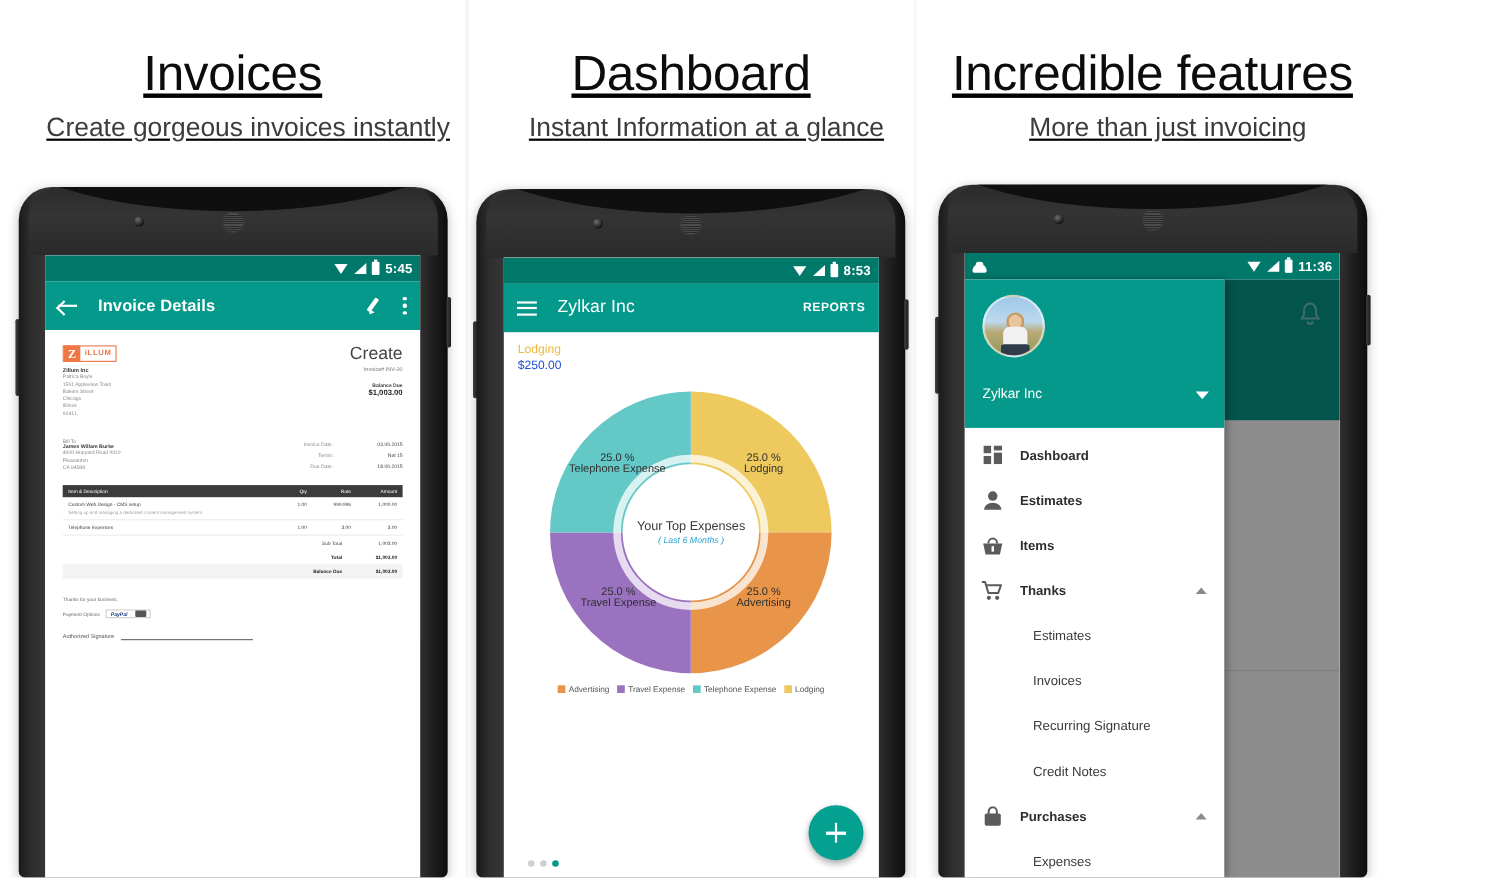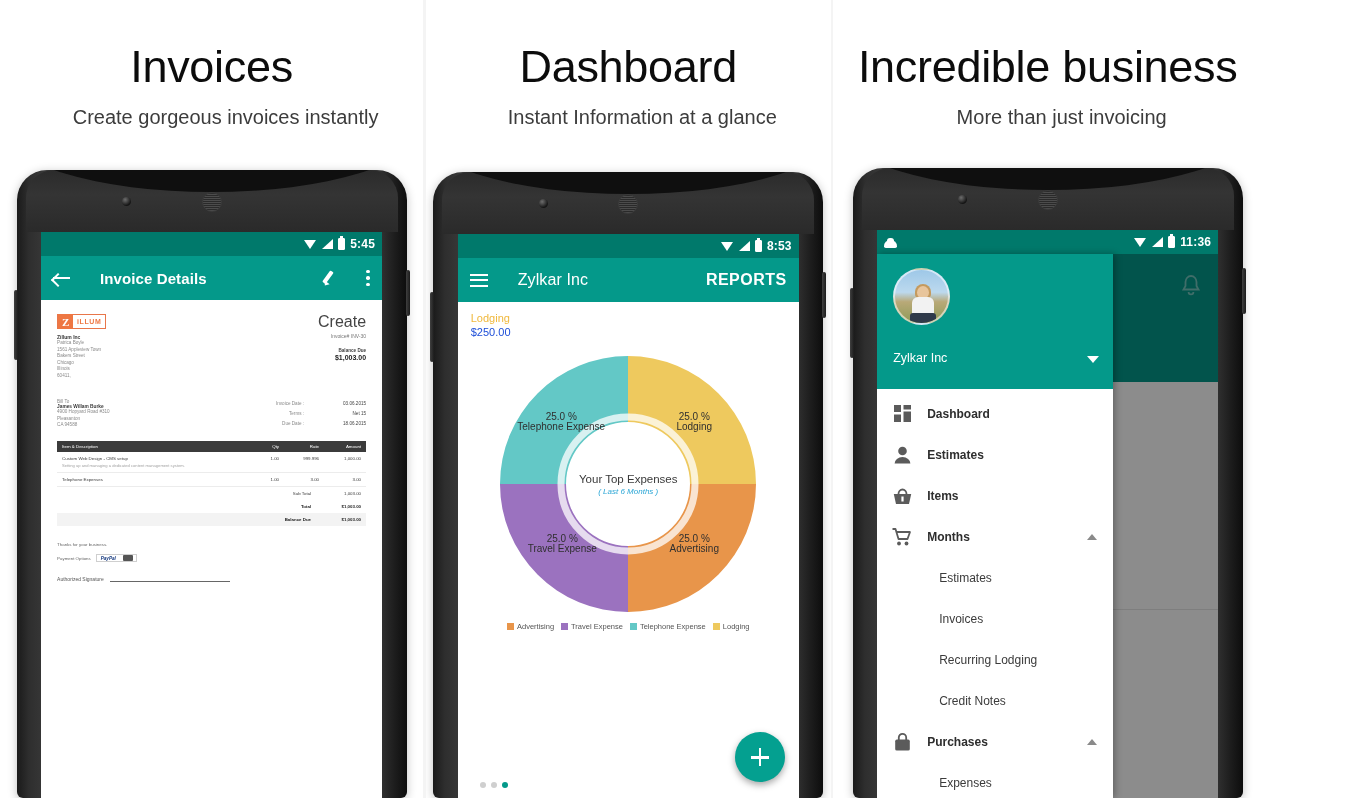--- a/index.html
+++ b/index.html
@@ -2,35 +2,35 @@
 <html><head>
 <meta charset="utf-8">
 <style>
   * { box-sizing: border-box; margin: 0; padding: 0; }
   html, body {
     width: 1363px; height: 798px;
     background: #ffffff;
     font-family: "Liberation Sans", sans-serif;
     overflow: hidden;
   }
-  .screens { display: flex; width: 1262px; height: 798px; background: #fafafa; }
+  .screens { display: flex; width: 1262px; height: 798px; background: #fafafa; text-decoration: underline; }
   .panel { position: relative; height: 798px; background: #ffffff; overflow: hidden; }
   .panel.p1 { width: 459px; }
   .panel.p2 { width: 439px; }
   .panel.p3 { width: 465px; }
   .divider { width: 3px; height: 798px; background: #f4f4f4; }
 
   .caption { text-align: center; padding-top: 40px; }
   .caption h1 {
     font-weight: 400; color: #0c0c0c; letter-spacing: -0.3px;
     font-size: 45px; line-height: 54px;
   }
   .caption .sub {
     font-weight: 400; color: #3c3c3c;
-    font-size: 20px; line-height: 26px; margin-top: 10px; padding-left: 28px;
+    font-size: 24px; line-height: 26px; margin-top: 10px; padding-left: 28px;
   }
 
   
   .phone { position: absolute; left: 50%; transform: translateX(-50%); }
   .phone-body {
     position: relative;
     background: linear-gradient(90deg,#1a1a1a 0%,#2e2e2e 3%,#3a3a3a 8%,#303030 50%,#383838 92%,#1c1c1c 97%,#0d0d0d 100%);
     border-radius: 30px 30px 6px 6px;
     box-shadow: 0 2px 10px rgba(0,0,0,0.25);
     padding: 0;
@@ -92,21 +92,21 @@
   }
   .droid:after {
     content:""; position:absolute; left:3px; top:1px; width:7px; height:3px;
     background:#fff; border-radius: 4px 4px 0 0;
     box-shadow: -4px -1px 0 -2px #fff, 4px -1px 0 -2px #fff;
   }
 
   
   .appbar {
     display: flex; align-items: center; color: #fff;
-    padding: 0 12px; gap: 30px;
+    padding: 0 12px; gap: 19px;
   }
   .appbar .title { font-size: 15px; font-weight: 700; letter-spacing: 0.1px; }
   .appbar .spacer { margin-left: auto; }
   .ico-back { width: 17px; height: 14px; position: relative; }
   .ico-back:before {
     content:""; position:absolute; left:0; top:6px; width:17px; height:2px; background:#fff;
   }
   .ico-back:after {
     content:""; position:absolute; left:0; top:3.5px; width:8px; height:8px;
     border-left:2px solid #fff; border-bottom:2px solid #fff; transform: rotate(45deg);
@@ -120,21 +120,21 @@
     background:#fff; transform: rotate(36deg); border-radius:1px;
   }
   .ico-pencil:after {
     content:""; position:absolute; left:3px; top:12px; width:0; height:0;
     border-left:3px solid transparent; border-right:3px solid transparent; border-top:4px solid #fff;
     transform: rotate(36deg);
   }
   .ico-dots { width: 4px; }
   .ico-dots i { display:block; width:3.5px; height:3.5px; border-radius:50%; background:#fff; margin-bottom:3px; }
   .ico-dots i:last-child { margin-bottom:0; }
-  .reports { font-size: 16px; font-weight: 700; letter-spacing: 0.5px; padding-left: 41px; }
+  .reports { font-size: 11px; font-weight: 700; letter-spacing: 0.5px; padding-left: 41px; }
 
   
   .doc { background:#fff; padding: 14px 16px 0 16px; font-size: 4.6px; color: #3b3b3b; }
   .doc .row { display:flex; justify-content: space-between; align-items: flex-start; }
   .logo {
     display: inline-flex; align-items: center; border: 1px solid #e8764a;
     height: 15px; background: #fff;
   }
   .logo .z {
     background: #ee7743; color: #fff; font-weight: 700; font-size: 11px;
@@ -501,21 +501,21 @@
 
         </div>
       </div>
     </div>
   </div>
 
   <div class="divider"></div>
 
   <div class="panel p3">
     <div class="caption">
-      <h1>Incredible business</h1>
+      <h1>Incredible features</h1>
       <div class="sub">More than just invoicing</div>
     </div>
 
     <div class="phone" style="top:168px;">
       <div class="phone-body" style="width:390px; padding:0 9px 0 9px;">
         <div class="btn-side" style="left:-3px; top:120px; height:70px;"></div>
         <div class="btn-side" style="right:-3px; top:100px; height:46px;"></div>
         <div class="phone-top">
           <div class="cam"></div>
           <div class="spk"></div>
@@ -618,32 +618,32 @@
                 </div>
 
                 <div class="d-item">
                   <span class="d-icon">
                     <svg width="20" height="18" viewBox="0 0 20 18">
                         <path d="M0.5 1 h3 l3 10 h9 l2.5 -7 h-13" fill="none" stroke="#5b5b5b" stroke-width="1.8" stroke-linejoin="round"></path>
                         <circle cx="7" cy="15.5" r="1.9" fill="#5b5b5b"></circle>
                         <circle cx="14.5" cy="15.5" r="1.9" fill="#5b5b5b"></circle>
                       </svg>
                   </span>
-                  <span class="ilbl">Months</span>
+                  <span class="ilbl">Thanks</span>
                   <span class="d-caret"></span>
                 </div>
 
                 <div class="d-item sub">
                   <span class="ilbl">Estimates</span>
                 </div>
                 <div class="d-item sub">
                   <span class="ilbl">Invoices</span>
                 </div>
                 <div class="d-item sub">
-                  <span class="ilbl">Recurring Lodging</span>
+                  <span class="ilbl">Recurring Signature</span>
                 </div>
                 <div class="d-item sub">
                   <span class="ilbl">Credit Notes</span>
                 </div>
 
                 <div class="d-item">
                   <span class="d-icon">
                     <svg width="17" height="18" viewBox="0 0 17 18">
                         <path d="M4.8 7 v-2.4 a3.7 3.7 0 0 1 7.4 0 v2.4" fill="none" stroke="#5b5b5b" stroke-width="1.8"></path>
                         <rect x="1.2" y="6.6" width="14.6" height="11" rx="1.6" fill="#5b5b5b"></rect>

